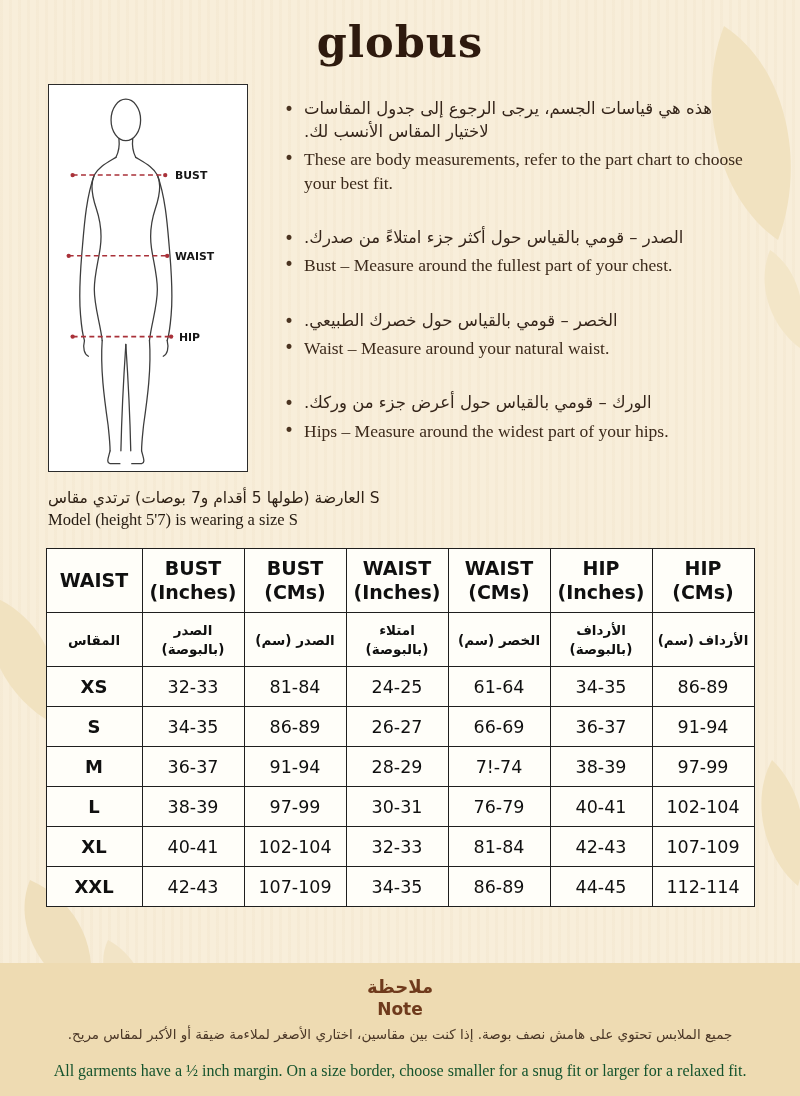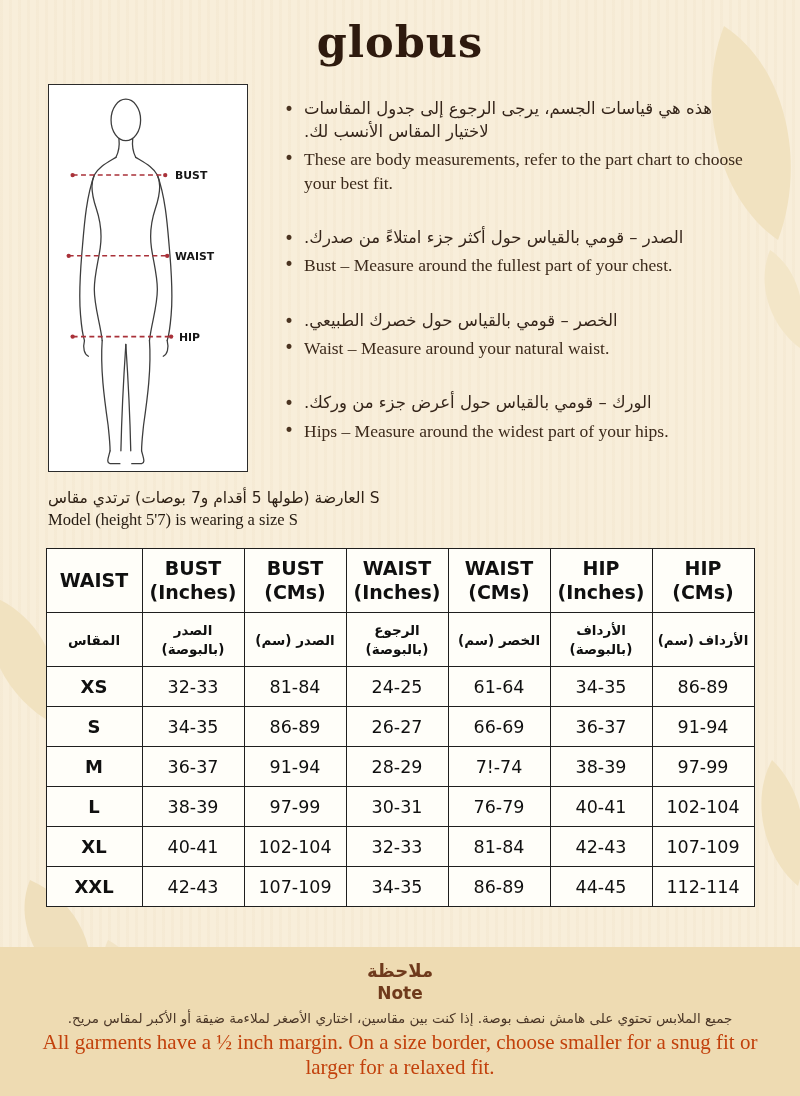--- a/index.html
+++ b/index.html
@@ -37,21 +37,21 @@
   .th-en { font-size:19px; font-weight:bold; height:64px; line-height:1.25; }
   .th-ar { font-size:13.5px; font-weight:bold; height:54px; direction:rtl; line-height:1.35; }
   .l1, .l2 { display:block; }
   td.size-cell { font-weight:bold; font-size:18px; height:40px; }
   td.val { font-size:17.5px; height:40px; }
 
   .note-band { position:absolute; left:0; right:0; bottom:0; background:#eedbb2; text-align:center; padding:13px 28px 16px 28px; z-index:2; }
   .note-title-ar { font-weight:bold; font-size:18px; color:#6f3a1c; }
   .note-title-en { font-weight:bold; font-size:17px; color:#6f3a1c; margin-top:2px;text-align:center; }
   .note-ar { direction:rtl; unicode-bidi:embed; font-size:13.5px; color:#4a3626; margin-top:7px; }
-  .note-en { font-family:"Liberation Serif", serif; font-size:21px; color:#c2410c; margin-top:4px; }
+  .note-en { font-family:"Liberation Serif", serif; font-size:16px; color:#14532d; margin-top:20px; }
 </style>
 </head>
 <body>
 
 <svg class="leaves" width="800" height="1096" viewBox="0 0 800 1096" aria-hidden="true">
   <path d="M724,26 C788,68 806,166 778,240 C716,198 696,98 724,26 Z" fill="#f1e2c0"></path>
   <path d="M770,250 C800,270 808,312 800,348 C770,326 756,284 770,250 Z" fill="#f3e6c8"></path>
   <path d="M-8,596 C44,618 66,672 54,724 C8,700 -22,644 -8,596 Z" fill="#f1e2c0"></path>
   <path d="M772,760 C802,788 812,840 798,886 C764,858 750,800 772,760 Z" fill="#f1e2c0"></path>
   <path d="M30,880 C80,902 100,952 88,1000 C40,976 12,924 30,880 Z" fill="#efdfbc"></path>
@@ -205,21 +205,21 @@
             <span class="l1">المقاس</span>
           </th>
         <th class="th-ar">
             <span class="l1">الصدر</span>
             <span class="l2">(بالبوصة)</span>
           </th>
         <th class="th-ar">
             <span class="l1">الصدر (سم)</span>
           </th>
         <th class="th-ar">
-            <span class="l1">الرجوع</span>
+            <span class="l1">امتلاء</span>
             <span class="l2">(بالبوصة)</span>
           </th>
         <th class="th-ar">
             <span class="l1">الخصر (سم)</span>
           </th>
         <th class="th-ar">
             <span class="l1">الأرداف</span>
             <span class="l2">(بالبوصة)</span>
           </th>
         <th class="th-ar">

